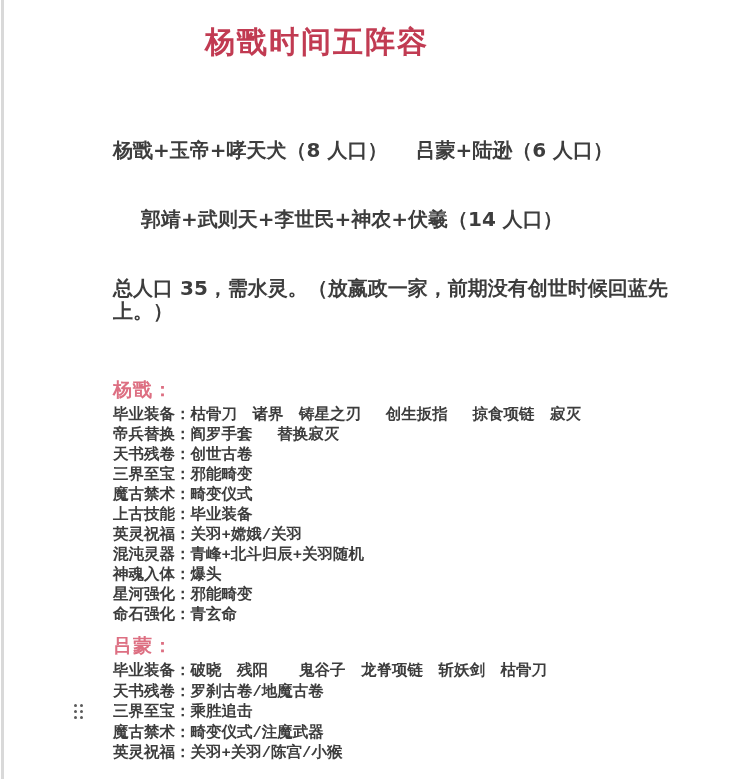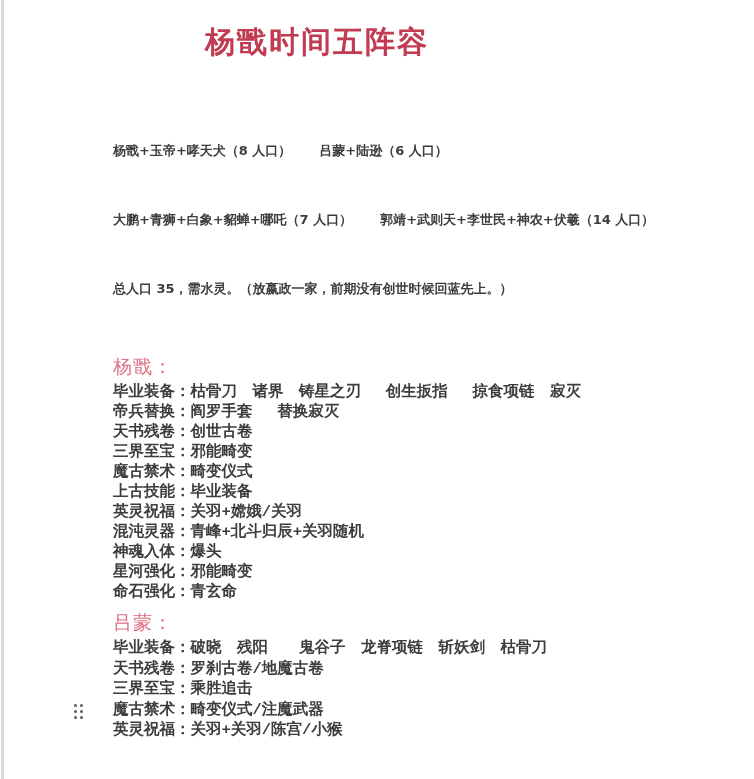--- a/index.html
+++ b/index.html
@@ -20,31 +20,31 @@
     width: 634px;
     text-align: center;
     font-family: "DejaVu Serif", "Liberation Serif", serif;
     font-weight: bold;
     font-size: 30px;
     letter-spacing: 2px;
     color: #c13b52;
   }
   .intro {
     margin: 30px 30px 0 113px;
-    font-size: 13px;
+    font-size: 20px;
     font-weight: 600;
     line-height: 23px;
     white-space: pre-wrap;
   }
   .intro-line { display: flex; }
   .intro-gap { width: 28px; flex: 0 0 auto; }
   .section-header {
     margin: 8px 0 2px 113px;
     font-size: 19px;
-    font-weight: normal;
+    font-weight: bold;
     color: #dd6f82;
     letter-spacing: 1px;
   }
   .rows { margin-left: 113px; font-size: 15.5px; font-weight: 600; font-family: Liberation Mono, monospace; }
   .rows.s0 .row { line-height: 20px; }
   .rows.s1 .row { line-height: 20.5px; }
   .row { white-space: pre-wrap; }
   .drag-handle {
     position: absolute; left: 74px; top: 704px;
     width: 9px; height: 15px;
@@ -64,21 +64,20 @@
 
   <div class="doc-title">杨戬时间五阵容</div>
 
   <div class="intro">
     <div class="intro-line">
       <span>杨戬+玉帝+哮天犬（8 人口）</span>
       <span class="intro-gap"></span>
       <span>吕蒙+陆逊（6 人口）</span>
     </div>
     <div class="intro-line">
-      <span>大鹏+青狮+白象+貂蝉+哪吒（7 人口）</span>
       <span class="intro-gap"></span>
       <span>郭靖+武则天+李世民+神农+伏羲（14 人口）</span>
     </div>
     <div class="intro-line">
       <span>总人口 35，需水灵。（放嬴政一家，前期没有创世时候回蓝先上。）</span>
     </div>
   </div>
 
   <div class="section-header">杨戬：</div>
   <div class="rows s0">

